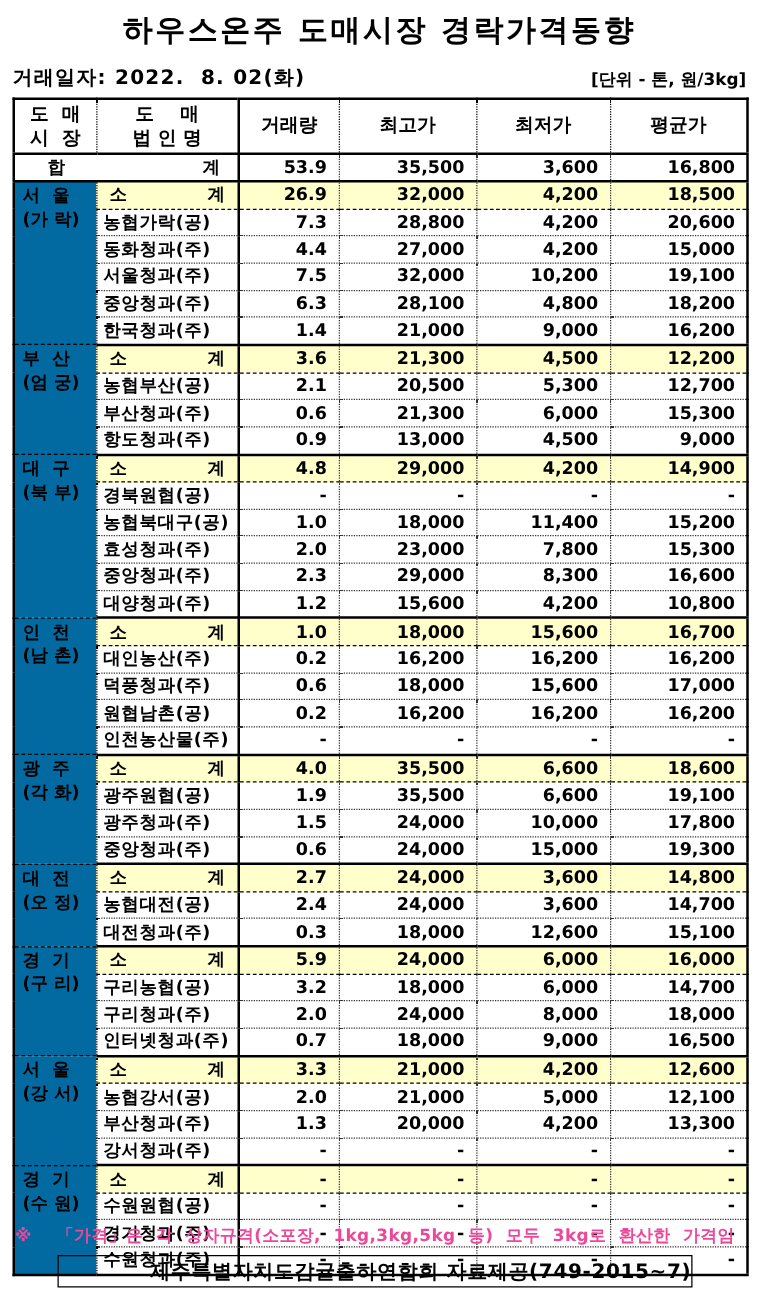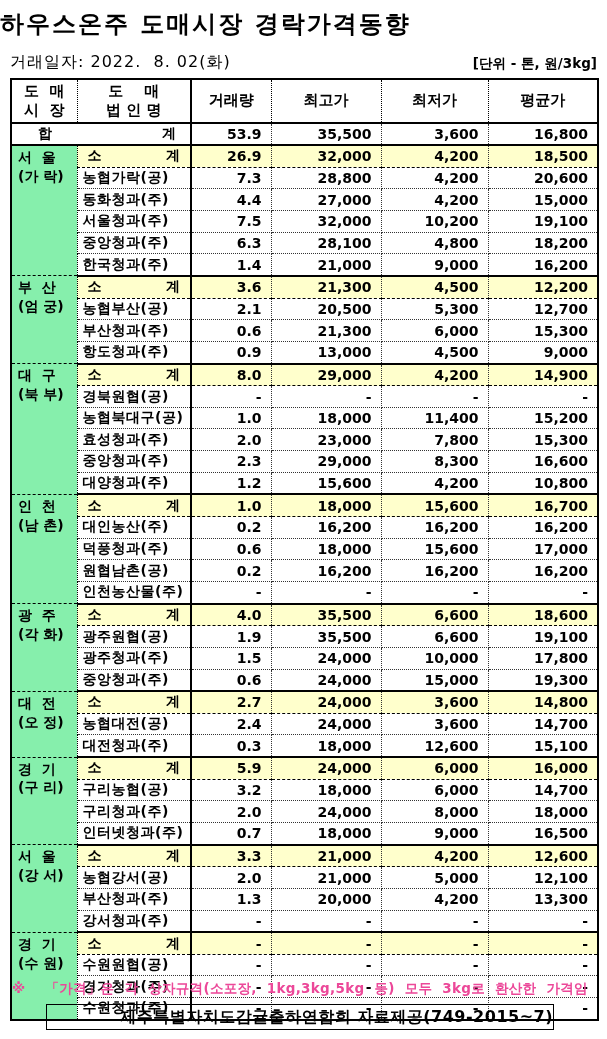--- a/index.html
+++ b/index.html
@@ -2,28 +2,28 @@
 <html><head>
 <meta charset="utf-8">
 <style>
   html,body{margin:0;padding:0;}
   body{
     width:607px;height:1039px;position:relative;background:#ffffff;
     font-family:"DejaVu Sans","Liberation Sans",sans-serif;color:#000;
     overflow:hidden;
   }
   .title{
-    position:absolute;top:8px;left:0;width:607px;text-align:left;
+    position:absolute;top:8px;left:0;width:607px;text-align:center;
     font-size:24px;font-weight:bold;letter-spacing:2px;white-space:pre;
   }
   .meta{
     position:absolute;top:52px;left:10px;width:587px;
     display:flex;justify-content:space-between;align-items:flex-end;
   }
-  .date{font-size:16px;font-weight:normal;white-space:pre;letter-spacing:1px;}
+  .date{font-size:16px;font-weight:bold;white-space:pre;letter-spacing:1px;}
   .unit{font-size:13.5px;font-weight:bold;white-space:pre;}
   table.grid{
     position:absolute;top:78px;left:10px;width:587px;table-layout:fixed;
     border-collapse:collapse;border:2px solid #000;
   }
   .grid th{
     font-size:15px;font-weight:bold;padding:2px 0;height:34px;
     border-bottom:2px solid #000;vertical-align:middle;
   }
   .grid th div{white-space:pre;line-height:1.25;}
@@ -42,21 +42,21 @@
   }
   td.corp-cell{
     border-right:2px solid #000;text-align:left;padding:0 0 0 5px;
     white-space:pre;letter-spacing:0.5px;margin-top:29px;
   }
   td.sub-label-cell{border-right:2px solid #000;}
   td.label2{border-right:2px solid #000;}
   td.num{ text-align:right;padding-right:9px;border-right:1px dotted #333;}
   tr.total td{border-bottom:2px solid #000;}
   tr.subtotal td{background:#FFFFCC;border-bottom:1px dashed #000;}
-  tr.subtotal td.market-cell{background:#86efac;margin-left:41px;}
+  tr.subtotal td.market-cell{background:#0369a1;margin-left:41px;}
   tr.glast td{border-bottom:2px solid #000;}
   .spread{display:flex;justify-content:space-between;padding:0 10px;}
   .total-spread{padding:0 14px 0 26px;}
   .note{
     position:absolute;top:980px;left:12px;color:#ec4899;font-weight:bold;
     font-size:13.5px;white-space:pre;word-spacing:5px;letter-spacing:0.3px;
   }
   .provider{
     position:absolute;top:1004px;left:46px;width:506px;height:24px;
     border:1px solid #000;display:flex;align-items:center;justify-content:flex-end;
@@ -197,21 +197,21 @@
       </tr>
       <tr class="subtotal">
         <td class="market-cell" rowspan="6">대  구
 (북 부)</td>
         <td class="sub-label-cell">
           <div class="spread ">
             <span>소</span>
             <span>계</span>
           </div>
         </td>
-        <td class="num">8.0</td>
+        <td class="num">4.8</td>
         <td class="num">29,000</td>
         <td class="num">4,200</td>
         <td class="num">14,900</td>
       </tr>
       <tr class="corp-row">
         <td class="corp-cell">경북원협(공)</td>
         <td class="num">-</td>
         <td class="num">-</td>
         <td class="num">-</td>
         <td class="num">-</td>

